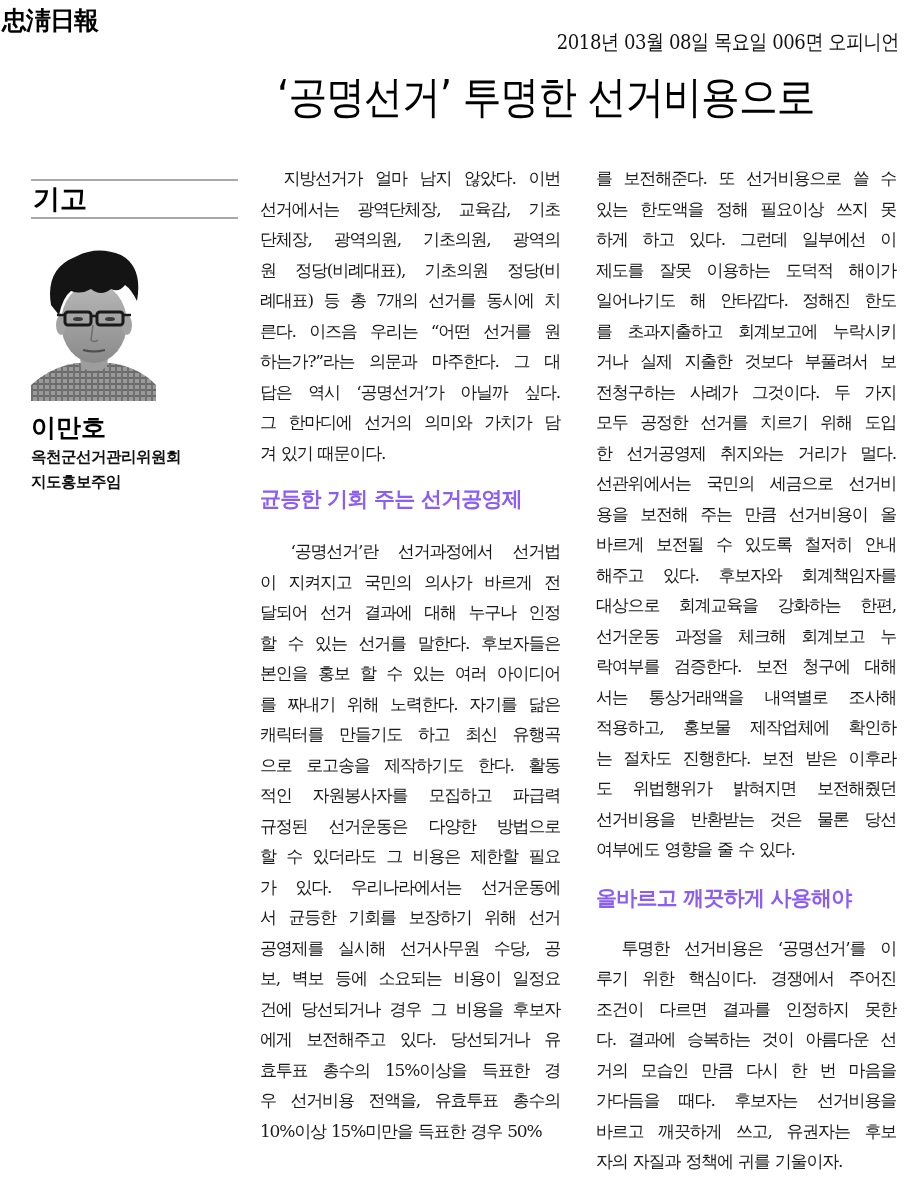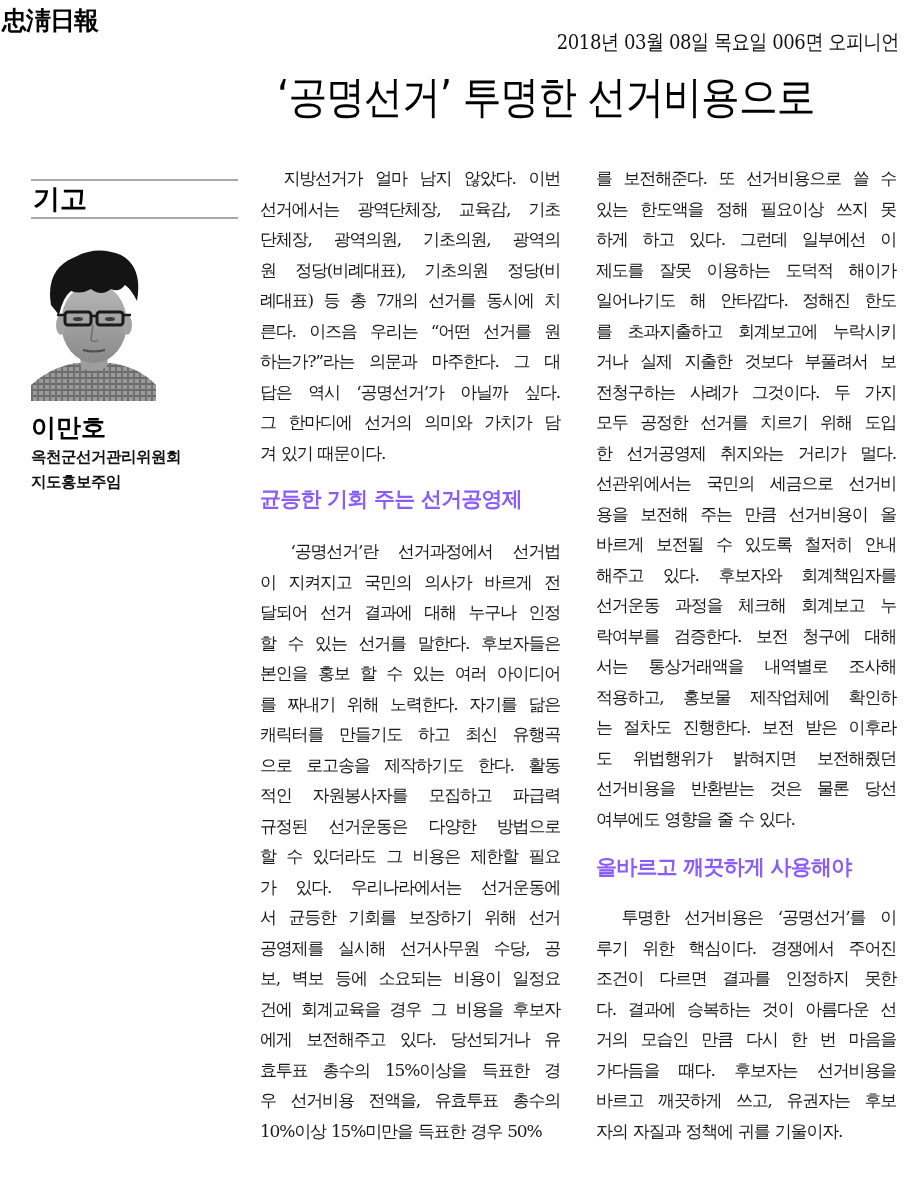--- a/index.html
+++ b/index.html
@@ -141,21 +141,21 @@
       <span class="ln">를 짜내기 위해 노력한다. 자기를 닮은</span>
       <span class="ln">캐릭터를 만들기도 하고 최신 유행곡</span>
       <span class="ln">으로 로고송을 제작하기도 한다. 활동</span>
       <span class="ln">적인 자원봉사자를 모집하고 파급력</span>
       <span class="ln">규정된 선거운동은 다양한 방법으로</span>
       <span class="ln">할 수 있더라도 그 비용은 제한할 필요</span>
       <span class="ln">가 있다. 우리나라에서는 선거운동에</span>
       <span class="ln">서 균등한 기회를 보장하기 위해 선거</span>
       <span class="ln">공영제를 실시해 선거사무원 수당, 공</span>
       <span class="ln">보, 벽보 등에 소요되는 비용이 일정요</span>
-      <span class="ln">건에 회계교육을 경우 그 비용을 후보자</span>
+      <span class="ln">건에 당선되거나 경우 그 비용을 후보자</span>
       <span class="ln">에게 보전해주고 있다. 당선되거나 유</span>
       <span class="ln">효투표 총수의 15%이상을 득표한 경</span>
       <span class="ln">우 선거비용 전액을, 유효투표 총수의</span>
       <span class="ln last">10%이상 15%미만을 득표한 경우 50%</span>
     </div>
 </section>
 
 <section class="col col-2">
   <div class="para" id="p3">
       <span class="ln">를 보전해준다. 또 선거비용으로 쓸 수</span>
@@ -165,20 +165,21 @@
       <span class="ln">일어나기도 해 안타깝다. 정해진 한도</span>
       <span class="ln">를 초과지출하고 회계보고에 누락시키</span>
       <span class="ln">거나 실제 지출한 것보다 부풀려서 보</span>
       <span class="ln">전청구하는 사례가 그것이다. 두 가지</span>
       <span class="ln">모두 공정한 선거를 치르기 위해 도입</span>
       <span class="ln">한 선거공영제 취지와는 거리가 멀다.</span>
       <span class="ln">선관위에서는 국민의 세금으로 선거비</span>
       <span class="ln">용을 보전해 주는 만큼 선거비용이 올</span>
       <span class="ln">바르게 보전될 수 있도록 철저히 안내</span>
       <span class="ln">해주고 있다. 후보자와 회계책임자를</span>
+      <span class="ln">대상으로 회계교육을 강화하는 한편,</span>
       <span class="ln">선거운동 과정을 체크해 회계보고 누</span>
       <span class="ln">락여부를 검증한다. 보전 청구에 대해</span>
       <span class="ln">서는 통상거래액을 내역별로 조사해</span>
       <span class="ln">적용하고, 홍보물 제작업체에 확인하</span>
       <span class="ln">는 절차도 진행한다. 보전 받은 이후라</span>
       <span class="ln">도 위법행위가 밝혀지면 보전해줬던</span>
       <span class="ln">선거비용을 반환받는 것은 물론 당선</span>
       <span class="ln last">여부에도 영향을 줄 수 있다.</span>
     </div>
   <div style="height:18px"></div>

